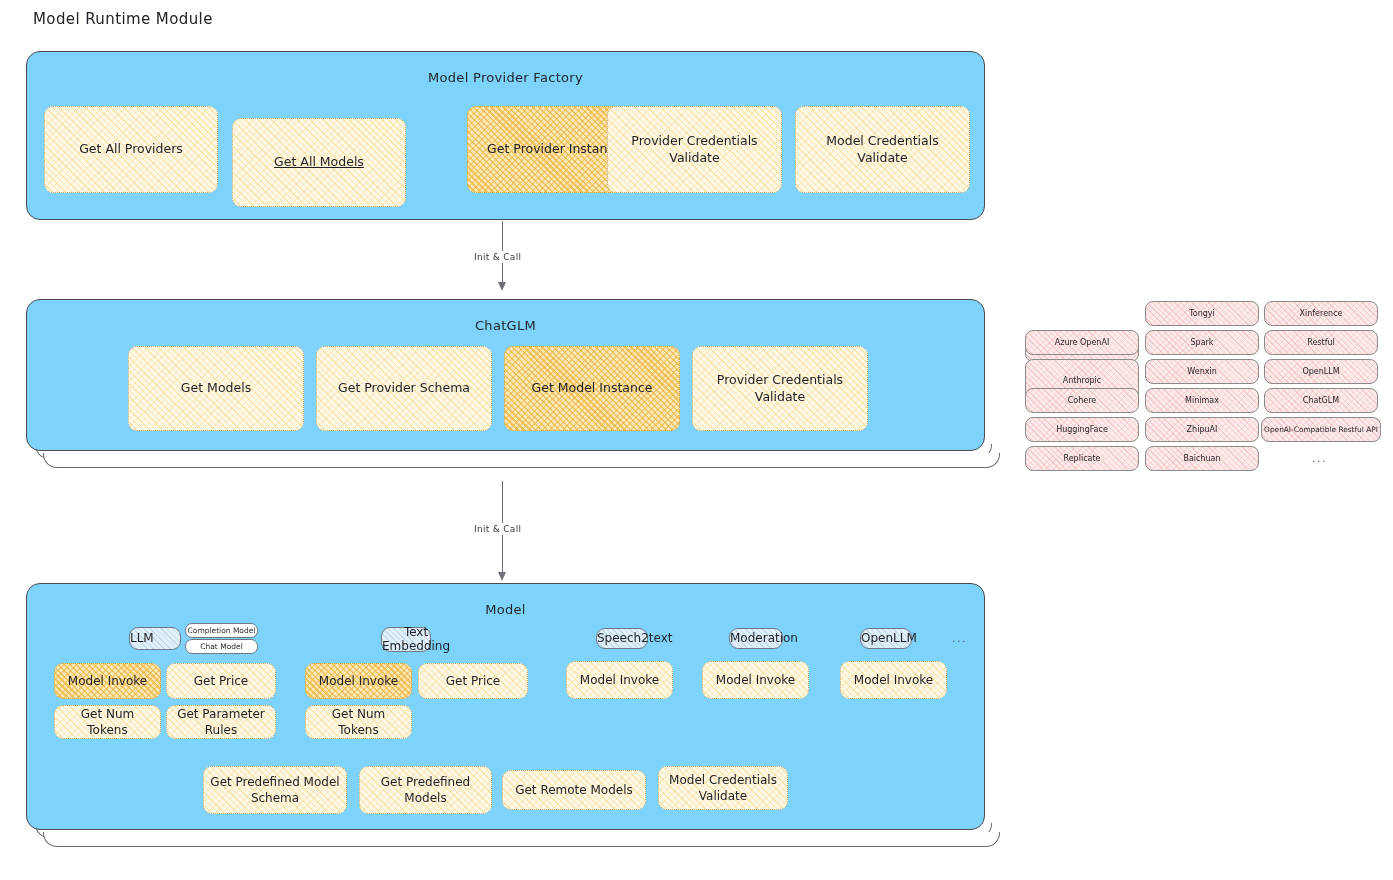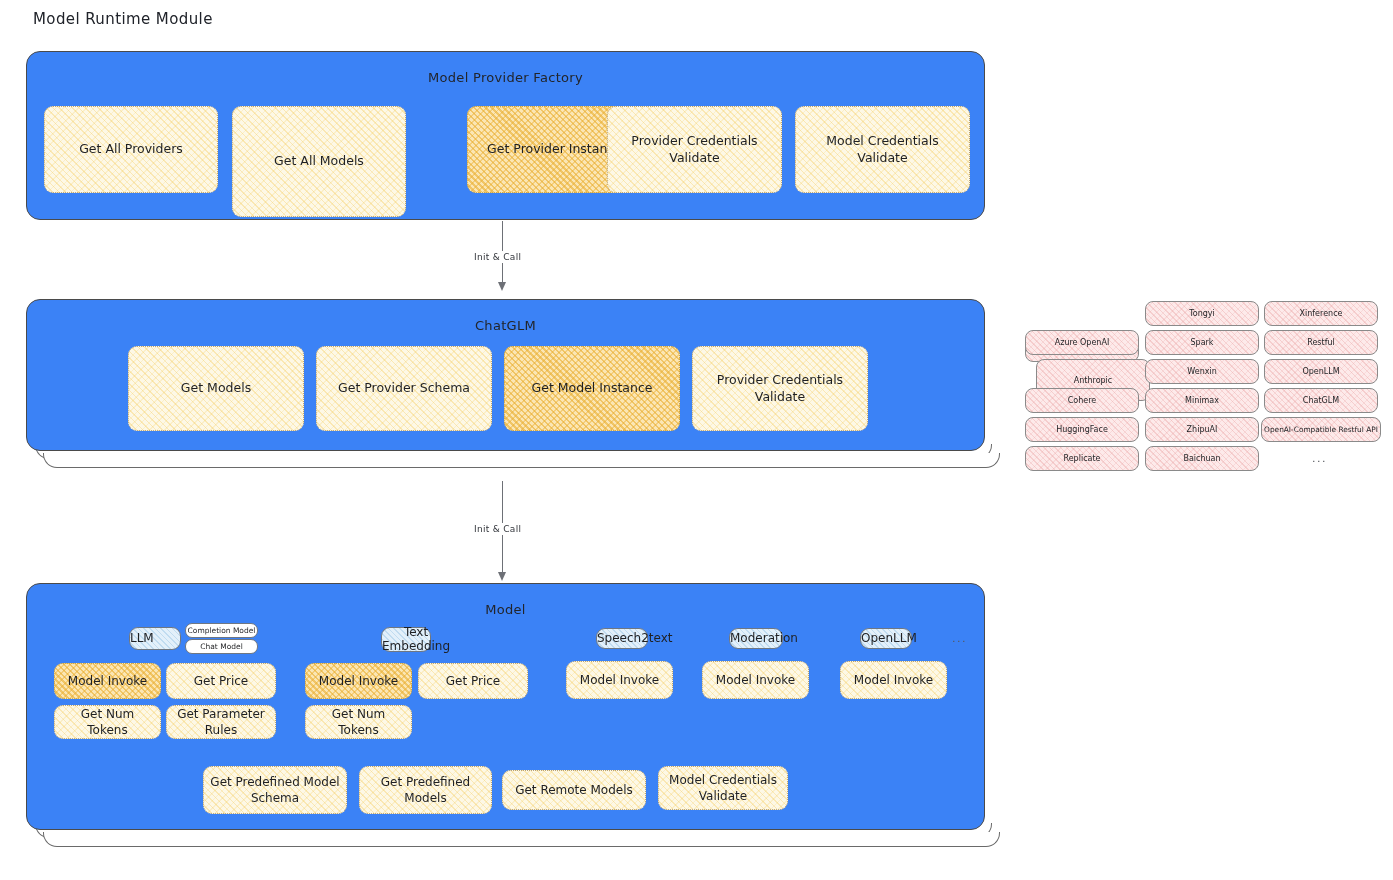--- a/index.html
+++ b/index.html
@@ -17,21 +17,21 @@
   
   .page-title{
     position:absolute;left:33px;top:10px;
     font-size:15px;letter-spacing:.4px;color:#20232a;
     font-family:"DejaVu Sans", sans-serif;
   }
 
   
   .container{
     position:absolute;
-    background:#3b82f6;
+    background:#7dd3fc;
     border:1.2px solid #4a4a4a;
     border-radius:14px;
     box-sizing:border-box;
   }
   .container.stacked::before,
   .container.stacked::after{
     content:"";
     position:absolute;
     left:8px;right:-8px;
     height:14px;
@@ -131,21 +131,21 @@
 
   <div class="page-title">Model Runtime Module</div>
 
   <div class="container" style="left:26px;top:51px;width:959px;height:169px;">
     <div class="container-title">Model Provider Factory</div>
   </div>
 
   <div class="card" style="left:44px;top:106px;width:174px;height:87px;">
     <span>Get All Providers</span>
   </div>
-  <div class="card" style="left:232px;top:106px;width:174px;height:111px;">
+  <div class="card" style="left:232px;top:118px;width:174px;height:89px;text-decoration:underline;">
     <span>Get All Models</span>
   </div>
   <div class="card hl" style="left:419px;top:106px;width:175px;height:87px;margin-left:48px;">
     <span>Get Provider Instance</span>
   </div>
   <div class="card" style="left:607px;top:106px;width:175px;height:87px;">
     <span>Provider Credentials Validate</span>
   </div>
   <div class="card" style="left:795px;top:106px;width:175px;height:87px;">
     <span>Model Credentials Validate</span>
@@ -171,21 +171,21 @@
   <div class="card" style="left:692px;top:346px;width:176px;height:85px;">
     <span>Provider Credentials Validate</span>
   </div>
 
   <div class="pill-pink" style="left:1025px;top:301px;width:114px;height:25px;margin-top:36px;">
     <span>OpenAI</span>
     </div>
   <div class="pill-pink" style="left:1025px;top:330px;width:114px;height:25px;">
     <span>Azure OpenAI</span>
     </div>
-  <div class="pill-pink" style="left:1025px;top:359px;width:114px;height:42px;margin-left:11px;">
+  <div class="pill-pink" style="left:1025px;top:359px;width:114px;height:42px;">
     <span>Anthropic</span>
     </div>
   <div class="pill-pink" style="left:1025px;top:388px;width:114px;height:25px;">
     <span>Cohere</span>
     </div>
   <div class="pill-pink" style="left:1025px;top:417px;width:114px;height:25px;">
     <span>HuggingFace</span>
     </div>
   <div class="pill-pink" style="left:1025px;top:446px;width:114px;height:25px;">
     <span>Replicate</span>

